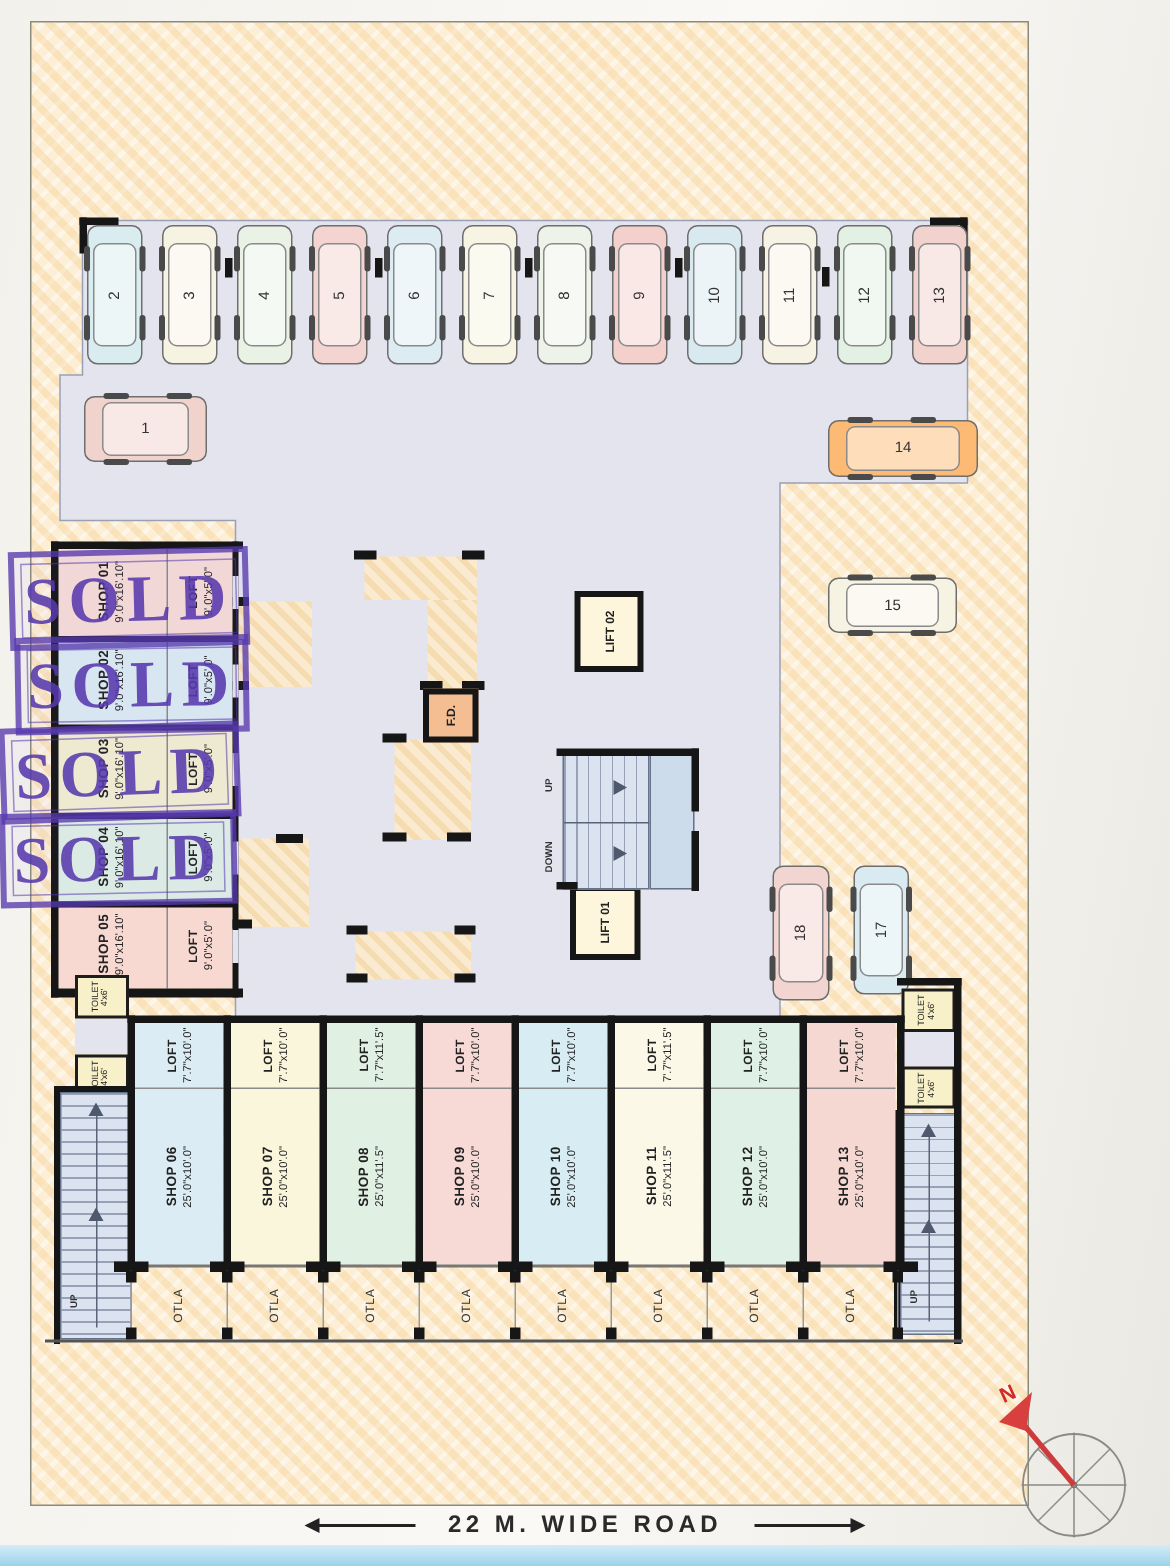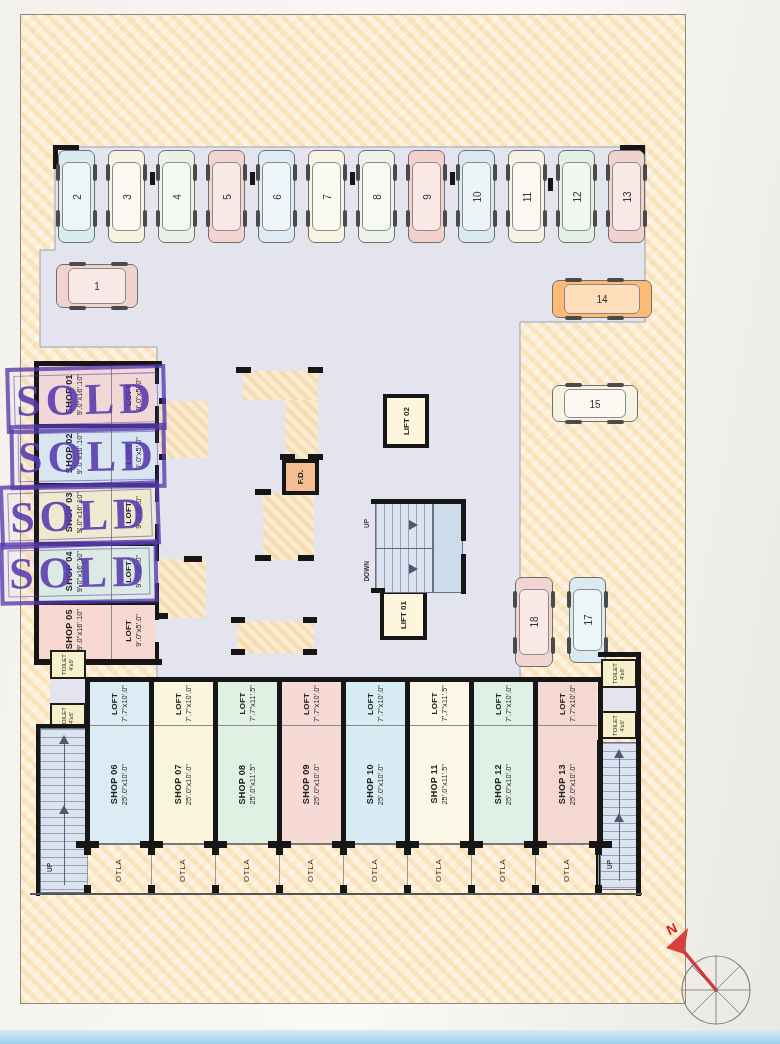--- a/index.html
+++ b/index.html
@@ -552,20 +552,25 @@
     <div class="w" style="left:468px;top:847px;width:7px;height:8px;"></div>
     <div class="w" style="left:468px;top:885px;width:7px;height:8px;"></div>
   <div class="abs" style="left:535px;top:847px;width:1px;height:46px;background:#999;"></div>
     <div class="w" style="left:532px;top:847px;width:7px;height:8px;"></div>
     <div class="w" style="left:532px;top:885px;width:7px;height:8px;"></div>
   <div class="abs" style="left:598px;top:847px;width:1px;height:46px;background:#999;"></div>
     <div class="w" style="left:595px;top:847px;width:7px;height:8px;"></div>
     <div class="w" style="left:595px;top:885px;width:7px;height:8px;"></div>
   <div class="abs" style="left:30px;top:893px;width:612px;height:2px;background:#555;"></div>
 
+  <div id="roadrow" class="abs">
+    <div class="arr l"></div>
+    <div id="roadtext">22 M. WIDE ROAD</div>
+    <div class="arr r"></div>
+  </div>
   <div id="bluestrip" class="abs"></div>
 
   <svg class="overlay" style="left:652px;top:918px;" width="120" height="124" viewBox="0 0 120 124">
     <circle cx="64" cy="72" r="34" fill="none" stroke="#8a8a8a" stroke-width="1.2"></circle>
     <circle cx="64" cy="72" r="2.2" fill="#555"></circle>
     <line x1="64" y1="37" x2="64" y2="107" stroke="#8a8a8a" stroke-width="1"></line>
     <line x1="29" y1="72" x2="99" y2="72" stroke="#8a8a8a" stroke-width="1"></line>
     <line x1="40" y1="48" x2="88" y2="96" stroke="#8a8a8a" stroke-width="1"></line>
     <line x1="40" y1="96" x2="88" y2="48" stroke="#8a8a8a" stroke-width="1"></line>
     <line x1="64" y1="72" x2="24" y2="24" stroke="#cf3a3a" stroke-width="3.5"></line>

